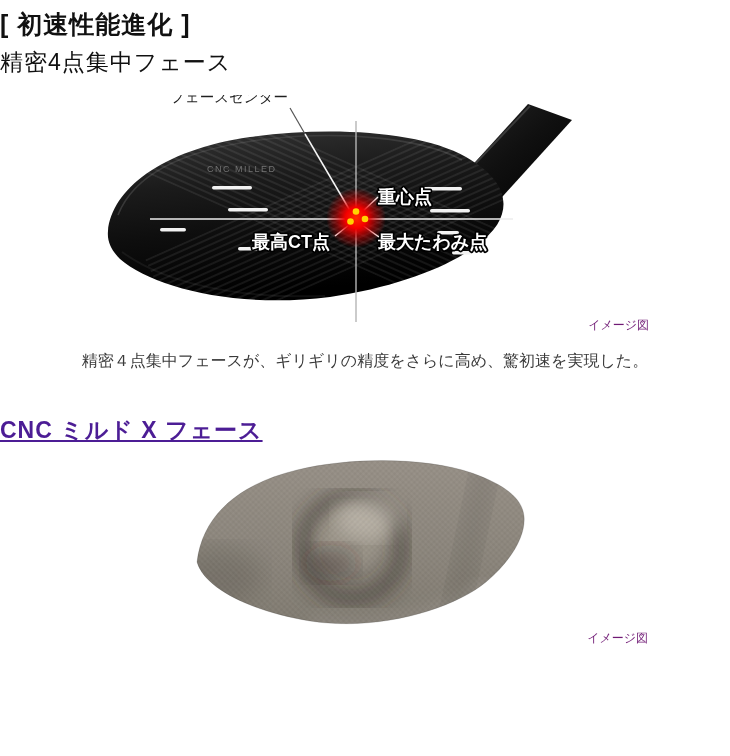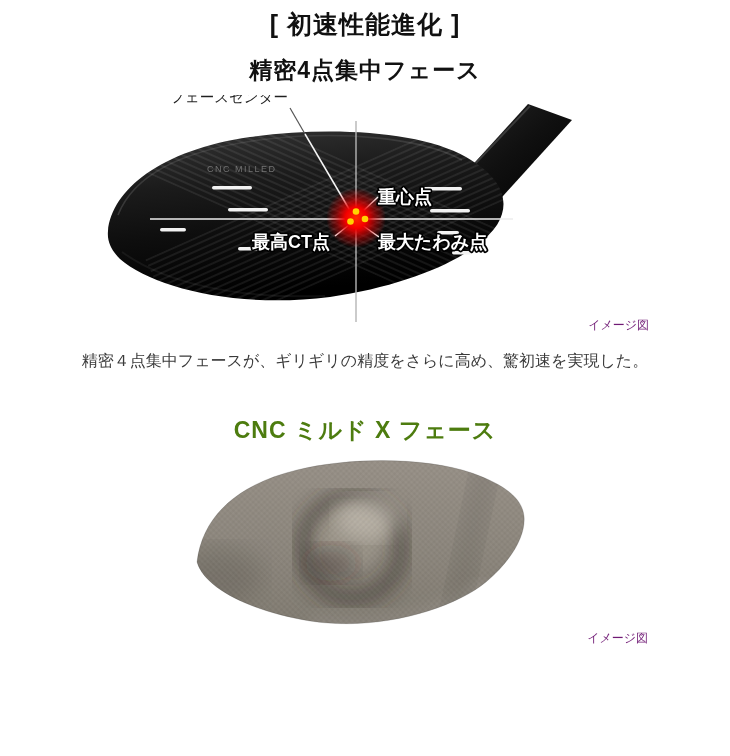--- a/index.html
+++ b/index.html
@@ -1,21 +1,21 @@
 <!DOCTYPE html>
 <html><head>
 <meta charset="utf-8">
 <style>
   html,body { margin:0; padding:0; background:#ffffff; }
   body { font-family:"Liberation Sans","DejaVu Sans",sans-serif; }
   .page { position:relative; width:730px; height:756px; background:#fff; overflow:hidden; }
-  .ctext { position:absolute; left:0; width:730px; text-align:center; }
+  .ctext { position:absolute; left:0; width:730px; text-align:left; }
   .title1 { top:8px; font-size:25px; font-weight:bold; color:#111; letter-spacing:1px; }
-  .title2 { top:55px; font-size:23px; font-weight:bold; color:#111; letter-spacing:1px; }
-  .heading2 { top:415px; font-size:23px; font-weight:bold; color:#4d7c0f; letter-spacing:1px; }
+  .title2 { top:47px; font-size:23px; font-weight:normal; color:#111; letter-spacing:1px; }
+  .heading2 { top:415px; font-size:23px; font-weight:bold; color:#4c1d95; letter-spacing:1px;text-decoration:underline; }
   .fig { position:absolute; left:0; }
   .fig1 { top:95px; }
   .fig2 { top:450px; }
   .caption { position:absolute; font-size:12px; color:#701a75; }
   .caption1 { top:317px; right:81px; }
   .caption2 { top:630px; right:82px; }
   .para { position:absolute; left:0; width:730px; text-align:center; color:#3a3a3a; font-size:16px; }
   .para1 { top:348px; line-height:26.5px; }
   .para2 { top:656px; line-height:26px; }
   svg text.callout { font-family:"Liberation Sans","DejaVu Sans",sans-serif; font-size:18px; font-weight:bold;

